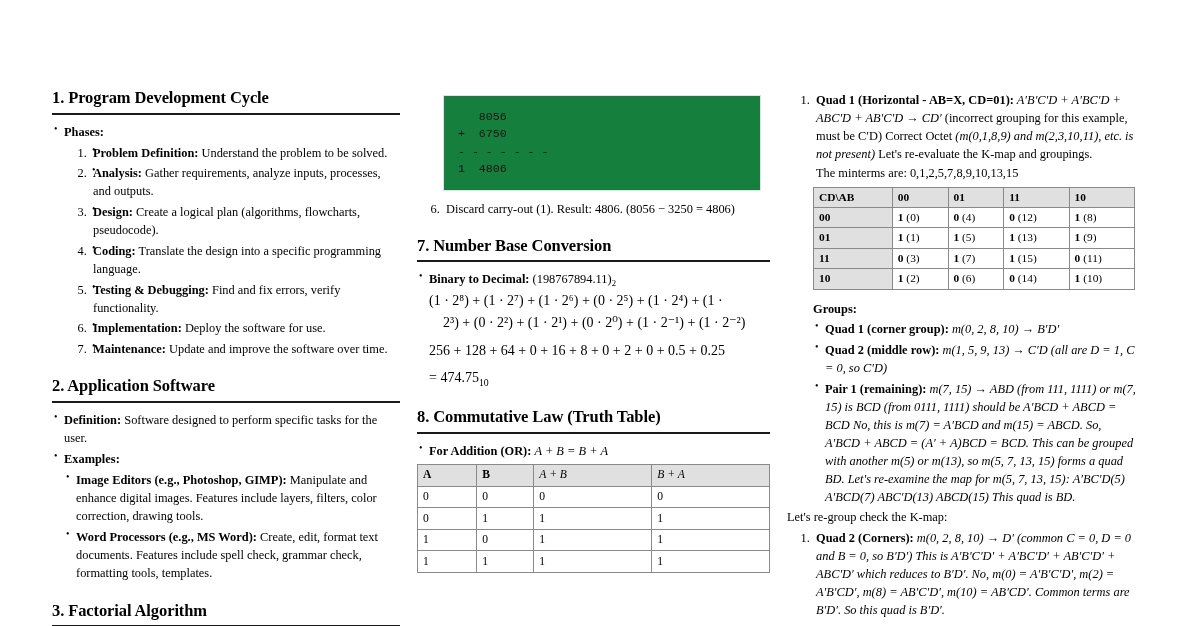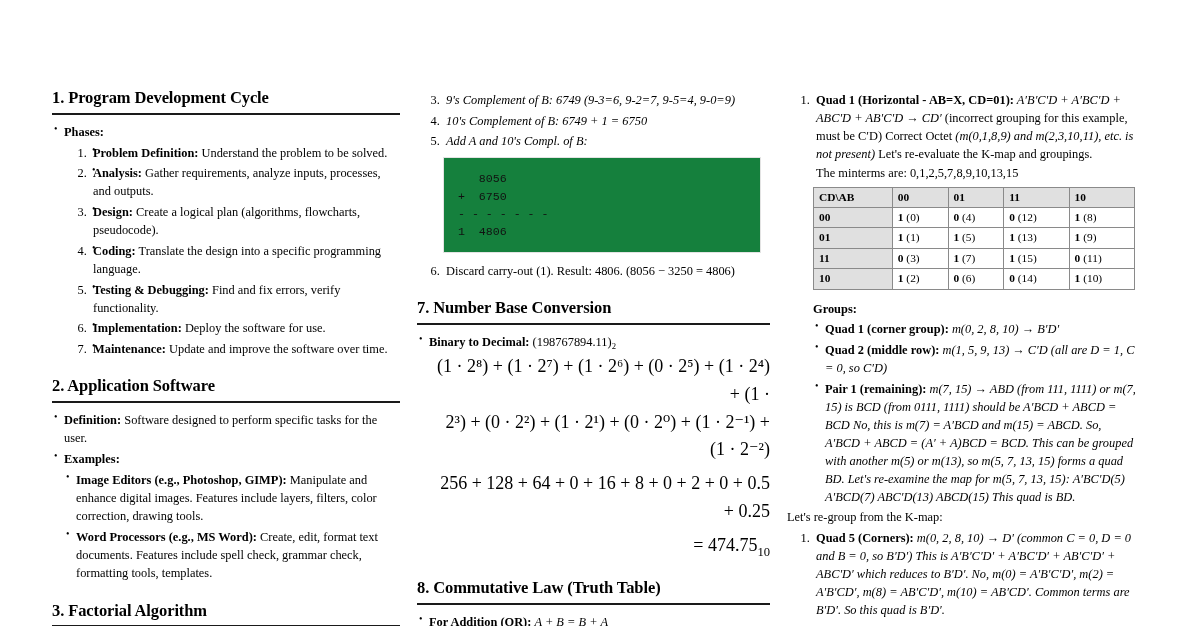--- a/index.html
+++ b/index.html
@@ -35,21 +35,21 @@
   ul ul li{padding-left:12px;}
 
   ol{margin:3px 0 0 0;padding-left:26px;}
   ol li{margin-bottom:2.5px;padding-left:3px;}
   ol li::marker{font-size:12.4px;}
 
   b,strong{font-weight:bold;}
   i,em{font-style:italic;}
   .mathv{font-family:"Liberation Serif","DejaVu Serif",serif;font-style:italic;}
   .mathn{font-family:"Liberation Serif","DejaVu Serif",serif;font-style:normal;}
-  .mb{display:block;margin:6px 0 6px 0;font-size:18px;line-height:1.55;text-align:right;}
+  .mb{display:block;margin:6px 0 6px 0;font-size:14px;line-height:1.55;}
   sub{font-size:0.7em;vertical-align:sub;line-height:0;}
 
   .code{
     background:#15803d;border:1px solid #e3e3e3;
     font-family:"Liberation Mono","DejaVu Sans Mono",monospace;
     font-size:11.6px;line-height:1.5;white-space:pre;
     padding:12px 14px;margin:7px 0 9px 0;
     color:#111;
   }
   .code.tall{min-height:66px;}
@@ -104,25 +104,20 @@
       </li>
     </ul>
 
     <h2 class="spaced">3. Factorial Algorithm</h2>
     <div class="rule"></div>
 
   </div>
 
   <div class="col c2">
 
-    <ol start="3">
-      <li><span class="mathv">9's Complement of B: 6749 (9-3=6, 9-2=7, 9-5=4, 9-0=9)</span></li>
-      <li><span class="mathv">10's Complement of B: 6749 + 1 = 6750</span></li>
-      <li><span class="mathv">Add A and 10's Compl. of B:</span></li>
-    </ol>
     <div class="code tall" style="margin-left:26px;width:318px;box-sizing:border-box;min-height:74px;">   8056
 +  6750
 - - - - - - -
 1  4806</div>
     <ol start="6" style="margin-top:0;">
       <li><span>Discard carry-out (1). Result: 4806. (8056 − 3250 = 4806)</span></li>
     </ol>
 
     <h2 class="spaced">7. Number Base Conversion</h2>
     <div class="rule"></div>
@@ -235,22 +230,22 @@
 
     <div style="margin-left:26px;">
       <b style="font-size:12.4px;">Groups:</b>
       <ul style="margin-top:3px;">
         <li><b>Quad 1 (corner group):</b><span class="mathv"> m(0, 2, 8, 10) → B′D′</span></li>
         <li><b>Quad 2 (middle row):</b><span class="mathv"> m(1, 5, 9, 13) → C′D (all are D = 1, C = 0, so C′D)</span></li>
         <li><b>Pair 1 (remaining):</b><span class="mathv"> m(7, 15) → ABD (from 111, 1111) or m(7, 15) is BCD (from 0111, 1111) should be A′BCD + ABCD = BCD No, this is m(7) = A′BCD and m(15) = ABCD. So, A′BCD + ABCD = (A′ + A)BCD = BCD. This can be grouped with another m(5) or m(13), so m(5, 7, 13, 15) forms a quad BD. Let's re-examine the map for m(5, 7, 13, 15): A′BC′D(5) A′BCD(7) ABC′D(13) ABCD(15) This quad is BD.</span></li>
       </ul>
     </div>
 
-    <div style="font-size:12.4px;margin-top:2px;">Let's re-group from the K-map:</div>
+    <div style="font-size:12.4px;margin-top:2px;">Let's re-group check the K-map:</div>
 
     <ol start="1" style="margin-top:4px;">
-      <li><b>Quad 5 (Corners):</b><span class="mathv"> m(0, 2, 8, 10) → D′ (common C = 0, D = 0 and B = 0, so B′D′) This is A′B′C′D′ + A′BC′D′ + AB′C′D′ + ABC′D′ which reduces to B′D′. No, m(0) = A′B′C′D′, m(2) = A′B′CD′, m(8) = AB′C′D′, m(10) = AB′CD′. Common terms are B′D′. So this quad is B′D′.</span></li>
+      <li><b>Quad 2 (Corners):</b><span class="mathv"> m(0, 2, 8, 10) → D′ (common C = 0, D = 0 and B = 0, so B′D′) This is A′B′C′D′ + A′BC′D′ + AB′C′D′ + ABC′D′ which reduces to B′D′. No, m(0) = A′B′C′D′, m(2) = A′B′CD′, m(8) = AB′C′D′, m(10) = AB′CD′. Common terms are B′D′. So this quad is B′D′.</span></li>
       <li><b>Quad 2 (Row 2):</b><span class="mathv"> m(1, 5, 13, 9) → C′D m(1) =</span></li>
     </ol>
 
   </div>
 
 </div>
 
 </body></html>

